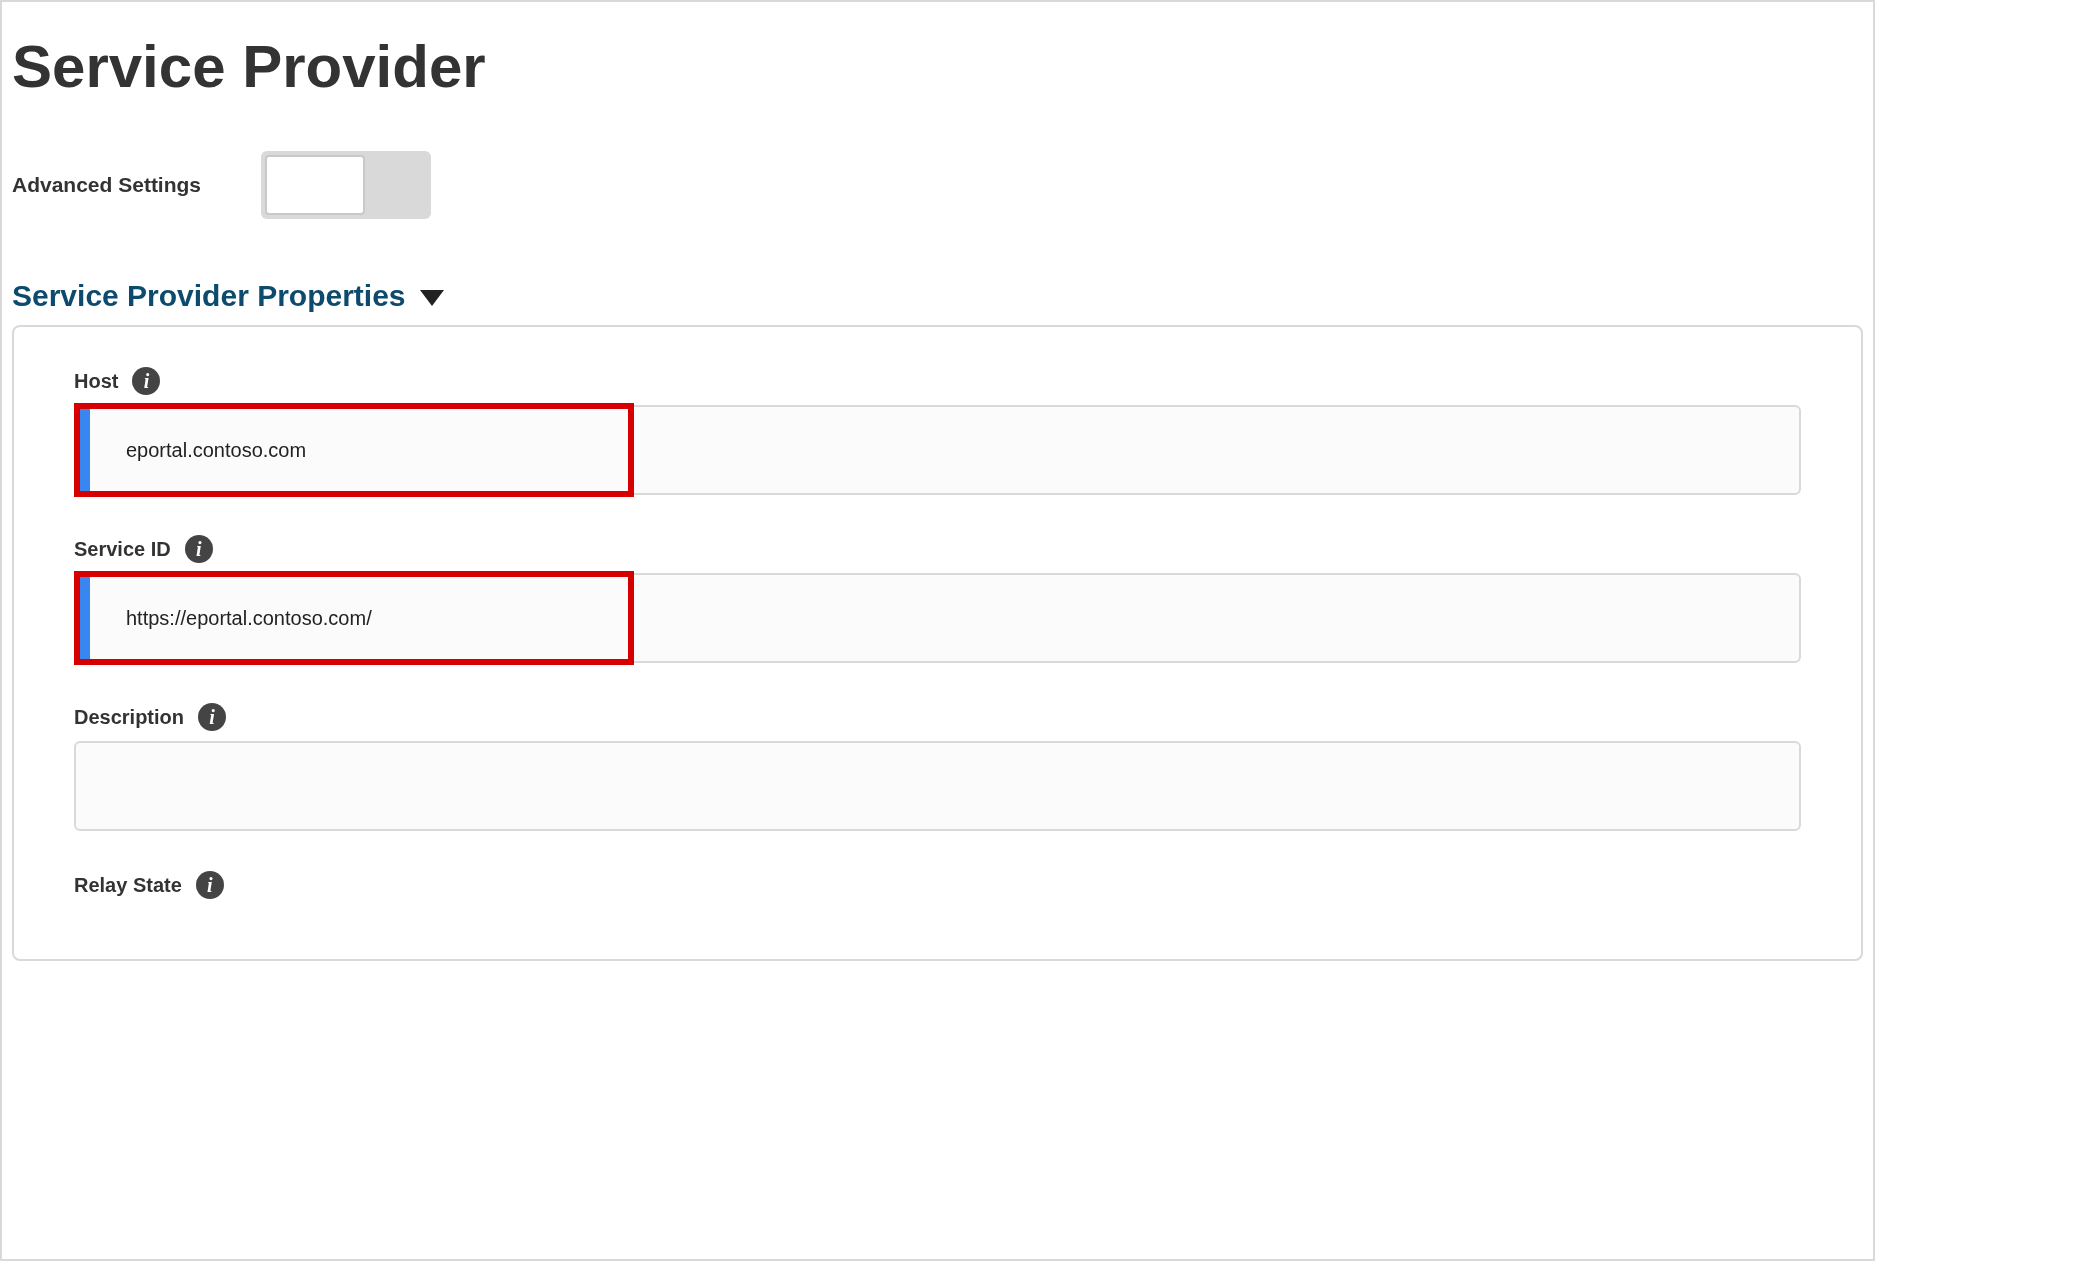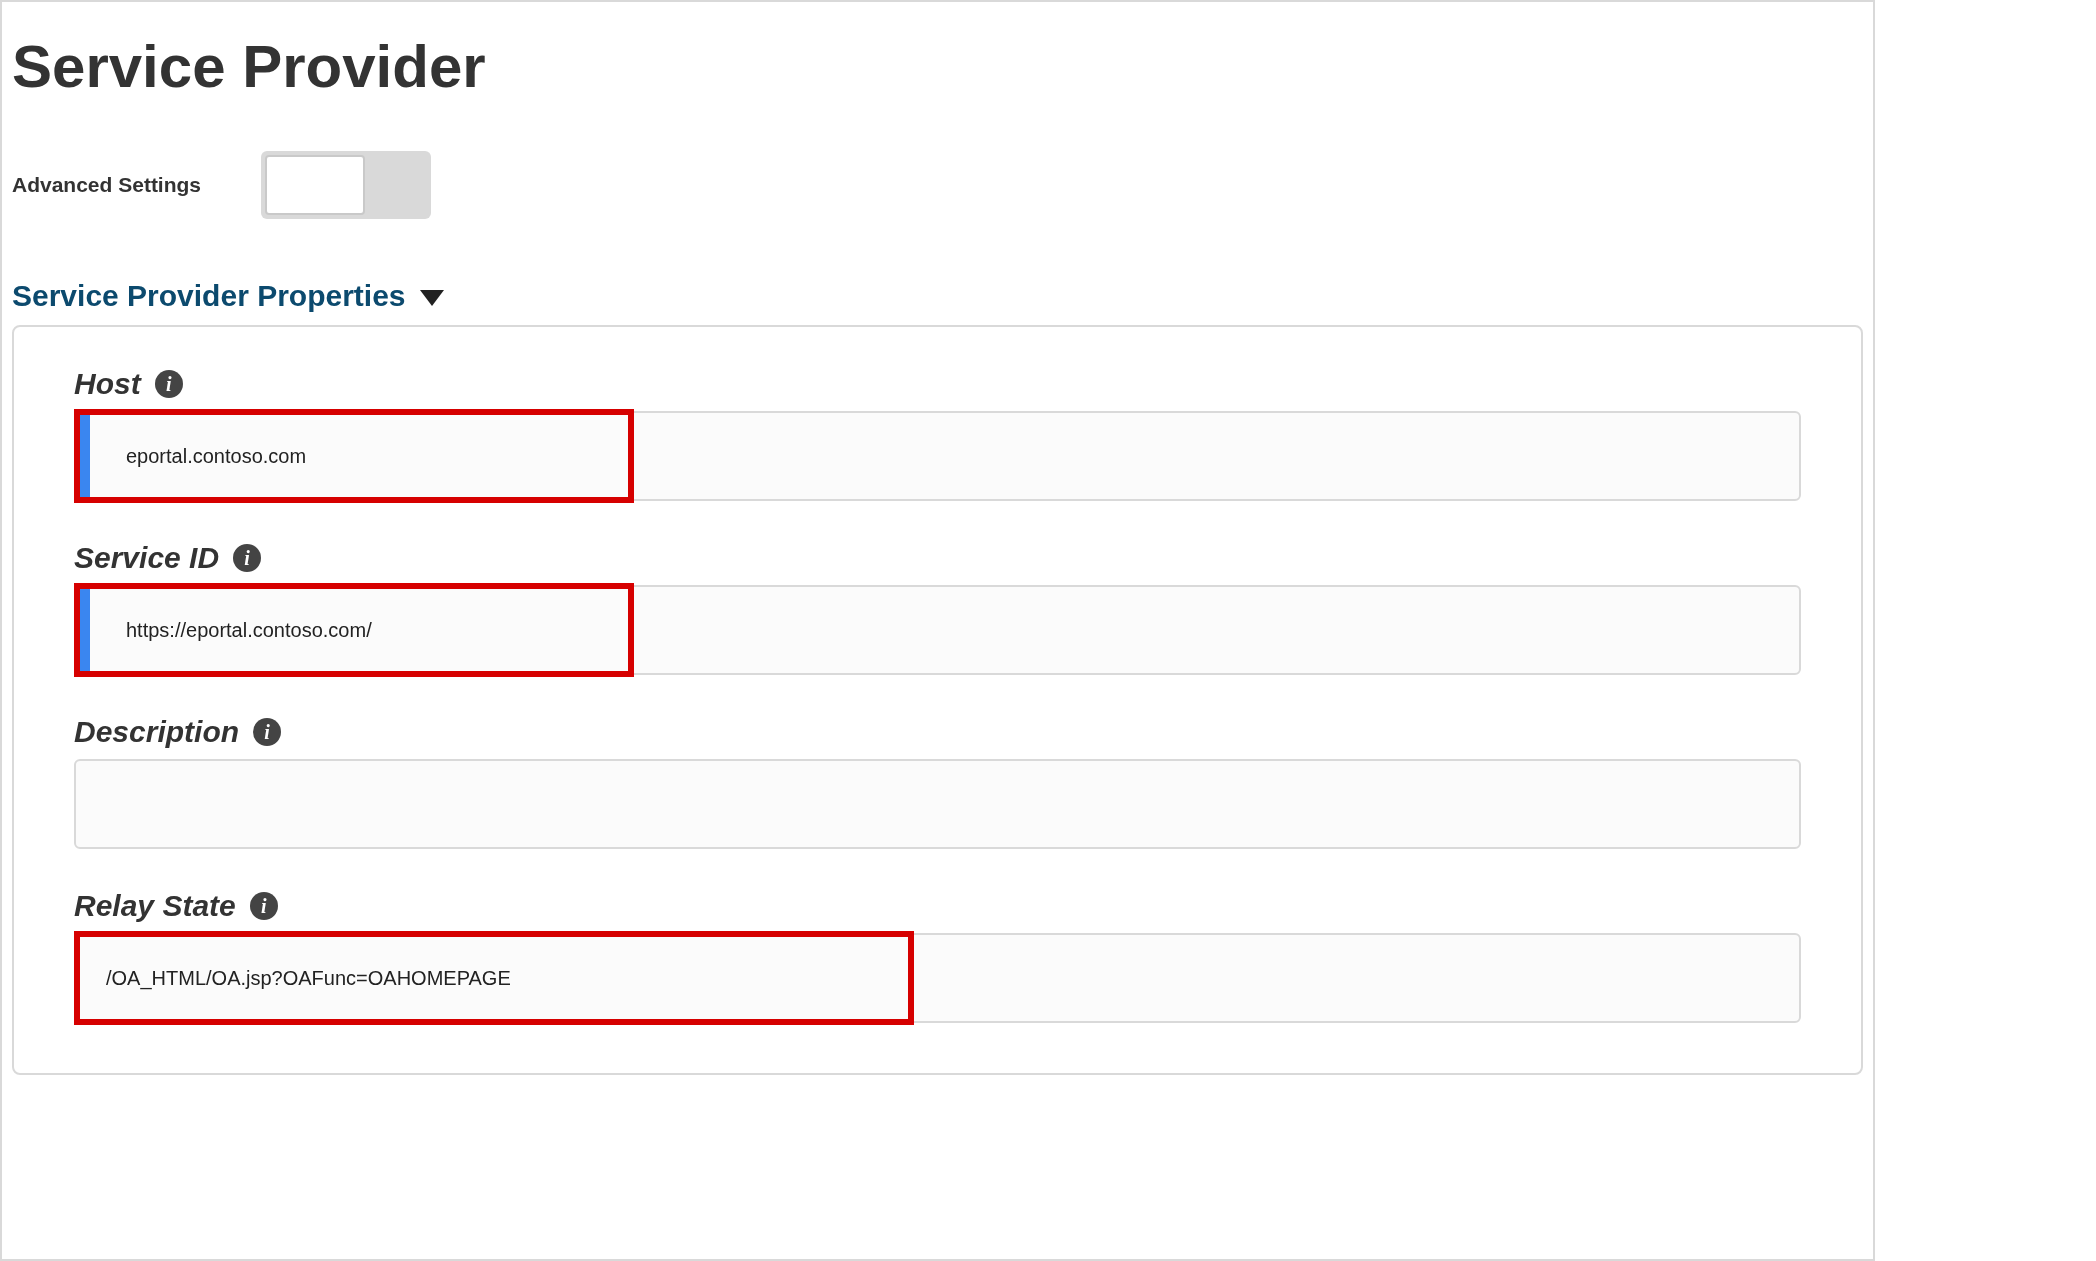--- a/index.html
+++ b/index.html
@@ -78,24 +78,23 @@
   .field {
     margin-bottom: 40px;
   }
   .field-label-row {
     display: flex;
     align-items: center;
     gap: 14px;
     margin-bottom: 10px;
   }
   .field-label {
-    font-size: 30px;
+    font-size: 20px;
     font-weight: 700;
     color: #333;
-    font-style: italic;
   }
   .info-icon {
     width: 28px;
     height: 28px;
     border-radius: 50%;
     background: #444;
     color: #fff;
     font-family: Georgia, 'Times New Roman', serif;
     font-style: italic;
     font-weight: 700;
@@ -195,21 +194,17 @@
       <div class="input-wrap">
         <input type="text" class="text-input" value="" style="">
       </div>
     </div>
 
     <div class="field" style="margin-bottom:0">
       <div class="field-label-row">
         <span class="field-label">Relay State</span>
         <span class="info-icon">i</span>
       </div>
-      <div class="input-wrap">
-        <input type="text" class="text-input" style="padding-left: 30px;" value="/OA_HTML/OA.jsp?OAFunc=OAHOMEPAGE">
-        <div class="highlight h3"></div>
-      </div>
     </div>
 
   </div>
 
 </div>
 
 </body></html>

